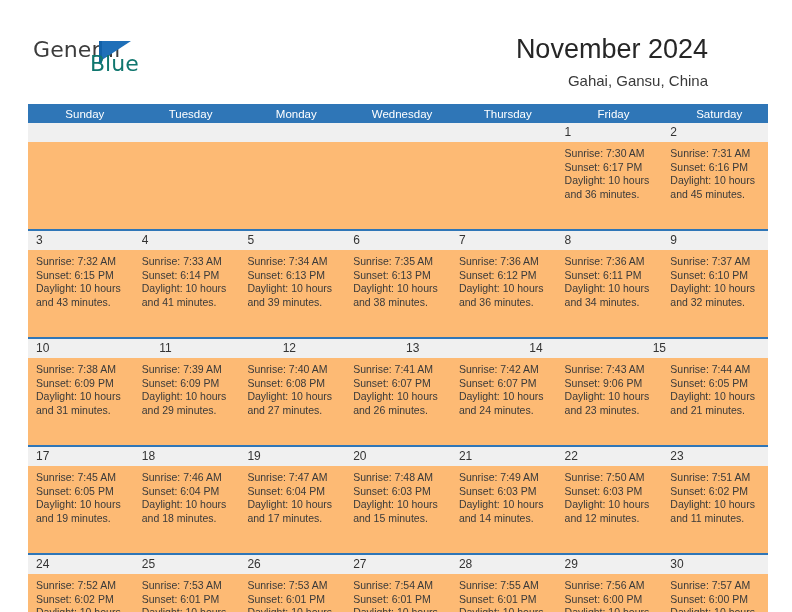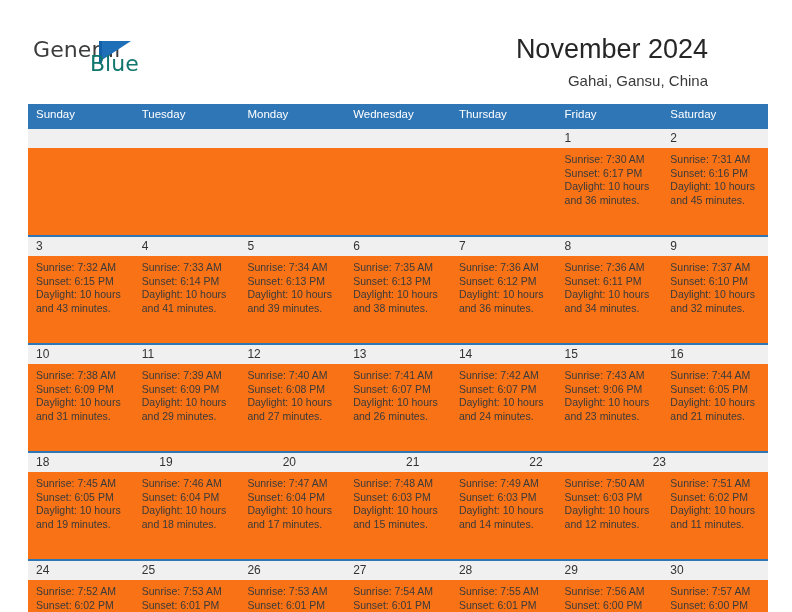--- a/index.html
+++ b/index.html
@@ -109,21 +109,22 @@
   .calendar {
     position: absolute;
     left: 28px;
     top: 104px;
     width: 740px;
   }
   .weekday-row {
     display: flex;
     width: 100%;
     background: #2f76b7;
-    height: 25px;
+    height: 19px;
+    text-align: center;
   }
   .weekday {
     flex: 1 1 0;
     box-sizing: border-box;
     padding-left: 8px;
     color: #ffffff;
     font-size: 11.5px;
     line-height: 21px;
     white-space: nowrap;
     overflow: hidden;
@@ -139,21 +140,21 @@
   }
   .week-inner {
     display: flex;
     width: 100%;
     height: 87px;
   }
   .day-cell {
     flex: 1 1 0;
     box-sizing: border-box;
     position: relative;
-    background: #f97316;
+    background: #fdba74;
     overflow: hidden;
   }
   .daynum-band {
     display: flex;
     width: 100%;
     height: 19px;
     background: #f0f0f0;
   }
   .daynum {
     flex: 1 1 0;
@@ -311,21 +312,20 @@
           </div>
         </div>
         <div class="week">
           <div class="daynum-band">
             <div class="daynum">10</div>
             <div class="daynum">11</div>
             <div class="daynum">12</div>
             <div class="daynum">13</div>
             <div class="daynum">14</div>
             <div class="daynum">15</div>
-            <div class="daynum">16</div>
           </div>
           <div class="week-inner">
             <div class="day-cell">
               <div class="cell-lines">
                 <div class="cell-line">Sunrise: 7:38 AM</div>
                 <div class="cell-line">Sunset: 6:09 PM</div>
                 <div class="cell-line">Daylight: 10 hours</div>
                 <div class="cell-line">and 31 minutes.</div>
               </div>
             </div>
@@ -374,20 +374,21 @@
                 <div class="cell-line">Sunrise: 7:44 AM</div>
                 <div class="cell-line">Sunset: 6:05 PM</div>
                 <div class="cell-line">Daylight: 10 hours</div>
                 <div class="cell-line">and 21 minutes.</div>
               </div>
             </div>
           </div>
         </div>
         <div class="week">
           <div class="daynum-band">
+            <div class="daynum">17</div>
             <div class="daynum">18</div>
             <div class="daynum">19</div>
             <div class="daynum">20</div>
             <div class="daynum">21</div>
             <div class="daynum">22</div>
             <div class="daynum">23</div>
           </div>
           <div class="week-inner">
             <div class="day-cell">
               <div class="cell-lines">

